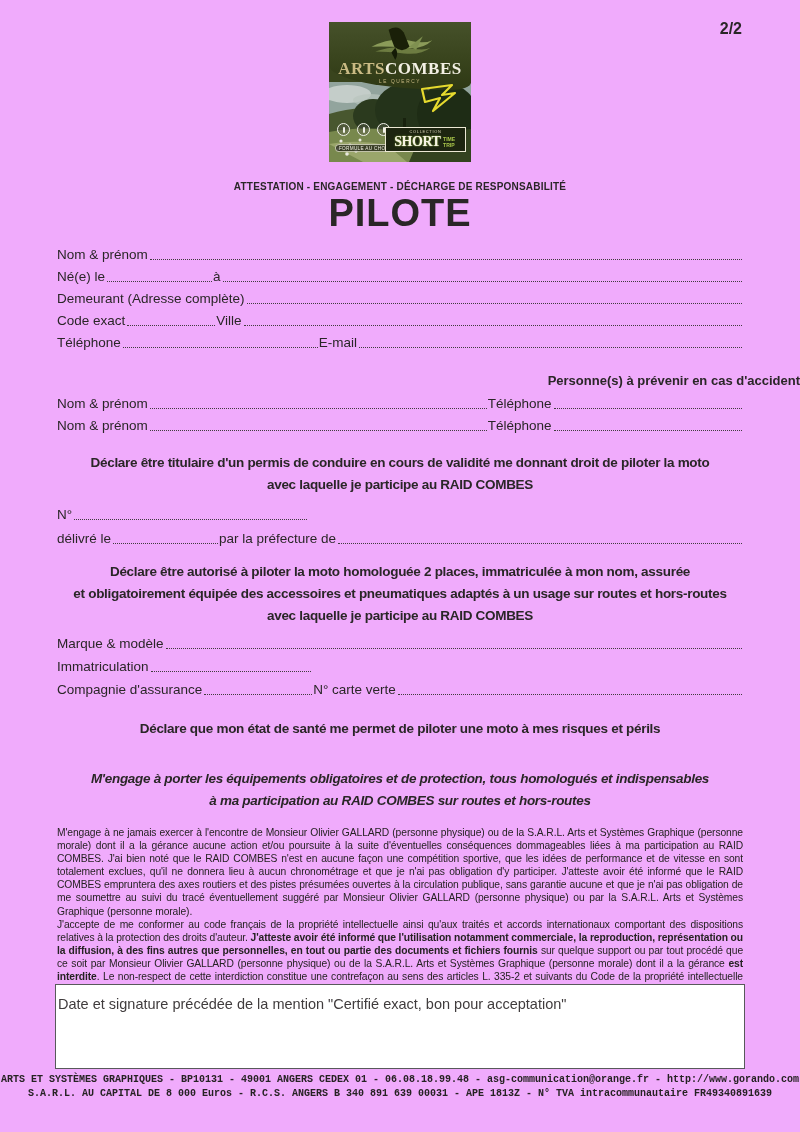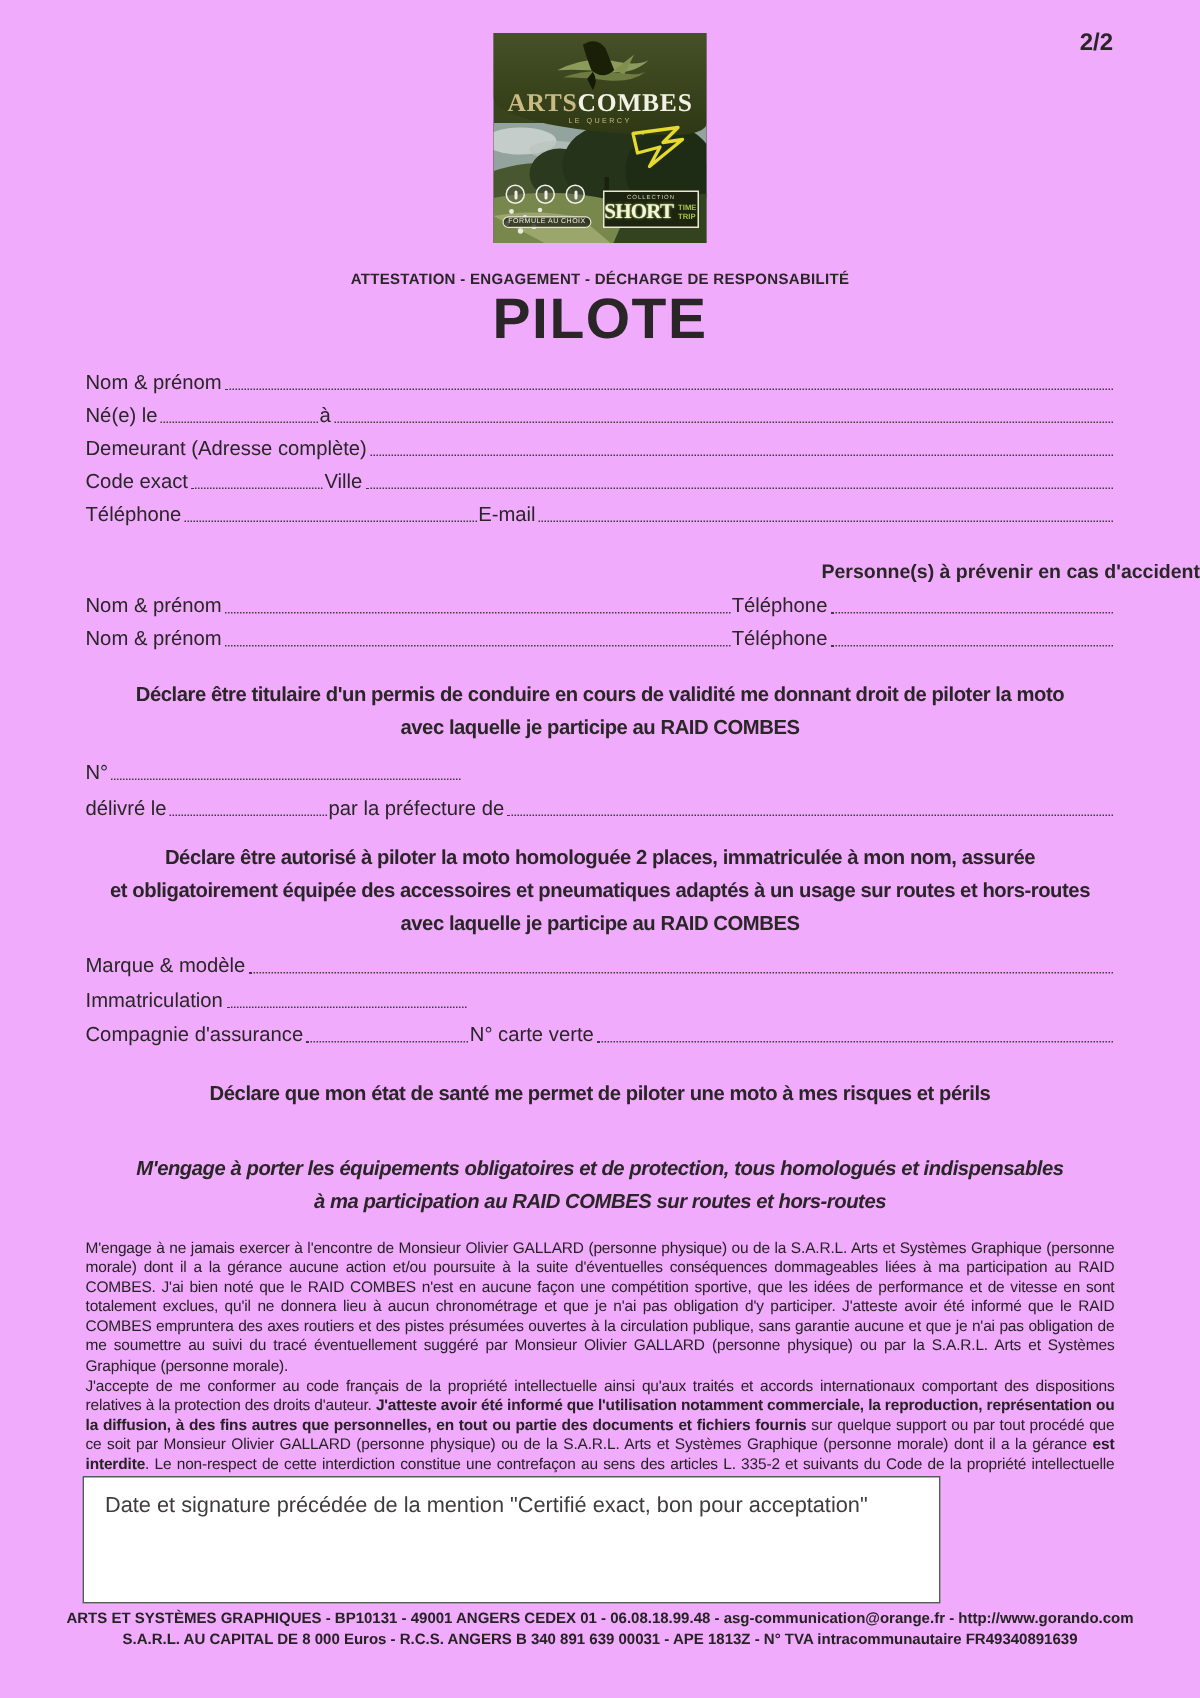--- a/index.html
+++ b/index.html
@@ -27,21 +27,21 @@
   .brand-region { position:absolute; top:56px; width:100%; text-align:center;
     font-size:6px; letter-spacing:2px; color:#c9ba84; transform:scale(0.8); }
   .trail-arrow { position:absolute; top:60px; right:14px; width:38px; height:32px; z-index:3; }
   .stamps { position:absolute; left:8px; bottom:26px; display:flex; gap:7px; z-index:3; }
   .stamp { width:13px; height:13px; border-radius:50%; border:1.5px solid #f1f1ea;
     background:rgba(90,95,75,0.45); position:relative; }
   .stamp::after { content:""; position:absolute; left:4.5px; top:2.5px; width:2px; height:6px; background:#f1f1ea; border-radius:1px; }
   .formule-pill { position:absolute; left:6px; bottom:10px; z-index:3;
     background:rgba(25,28,16,0.75); border:1px solid #e9e6d6; border-radius:5px;
     color:#f1efe2; font-size:6px; line-height:8px; padding:0 4px; transform:scale(0.78); transform-origin:left bottom; letter-spacing:0.4px; }
-  .badge { position:absolute; right:5px; bottom:10px; z-index:3; width:64px;
+  .badge { position:absolute; right:5px; bottom:10px; z-index:3; width:81px;
     background:#1d2510; border:1px solid #ece8d4; padding:1px 2px 2px;margin-top:25px; }
   .badge-collection { text-align:center; font-size:6px; line-height:6px; color:#d9d4b6; letter-spacing:1px; transform:scale(0.66); }
   .badge-main { display:flex; align-items:center; justify-content:center; gap:2px; }
   .badge-short { font-family:"Liberation Serif", serif; font-weight:bold; font-size:14px; line-height:14px;
     color:#f6f3e3; text-shadow:0 0 2px #7e9c3c, 0 0 1px #7e9c3c; letter-spacing:-0.5px; }
   .badge-tt { display:flex; flex-direction:column; justify-content:center; }
   .badge-tt span { font-weight:bold; font-size:6px; line-height:6px; color:#a8c44a; transform:scale(0.85); }
 
   
   .subtitle { margin-top:19px; text-align:center; font-size:10px; font-weight:bold; letter-spacing:0.2px; color:#2a2627; }
@@ -60,26 +60,26 @@
   .decl { text-align:center; font-weight:bold; font-size:13.5px; line-height:22px; letter-spacing:-0.3px; white-space:nowrap; color:#2a2627; }
   .decl-wrap { margin:0 40px; }
   .mt18 { margin-top:18px; } .mt14 { margin-top:14px; } .mt20 { margin-top:20px; } .mt24 { margin-top:28px;font-style:italic; }
   .row24 { height:24px; } .row23 { height:23px; }
 
   
   .legal { margin:14px 57px 0; font-size:10.3px; line-height:13.1px; text-align:justify; color:#262223; letter-spacing:-0.1px; }
   .legal .b { font-weight:bold; }
 
   
-  .sign-box { position:absolute; left:55px; top:984px; width:572px; height:85px;
-    border:1.5px solid #58595b; background:#fff; padding:11px 14px; }
+  .sign-box { position:absolute; left:55px; top:984px; width:690px; height:85px;
+    border:1.5px solid #58595b; background:#fff; padding:11px 2px; }
   .sign-box .sign-label { font-size:14.5px; color:#403c3d; }
   .footer { position:absolute; top:1073px; left:0; width:100%; text-align:center;
     font-size:10px; font-weight:bold; line-height:14px; color:#262223; }
-  .footer div { white-space:nowrap; }
+  .footer div { white-space:nowrap;font-family:Liberation Mono, monospace; }
 </style>
 </head>
 <body>
 
 <div class="page">
 
   <div class="page-number">2/2</div>
 
   <div class="logo">
     <div class="logo-photo">

